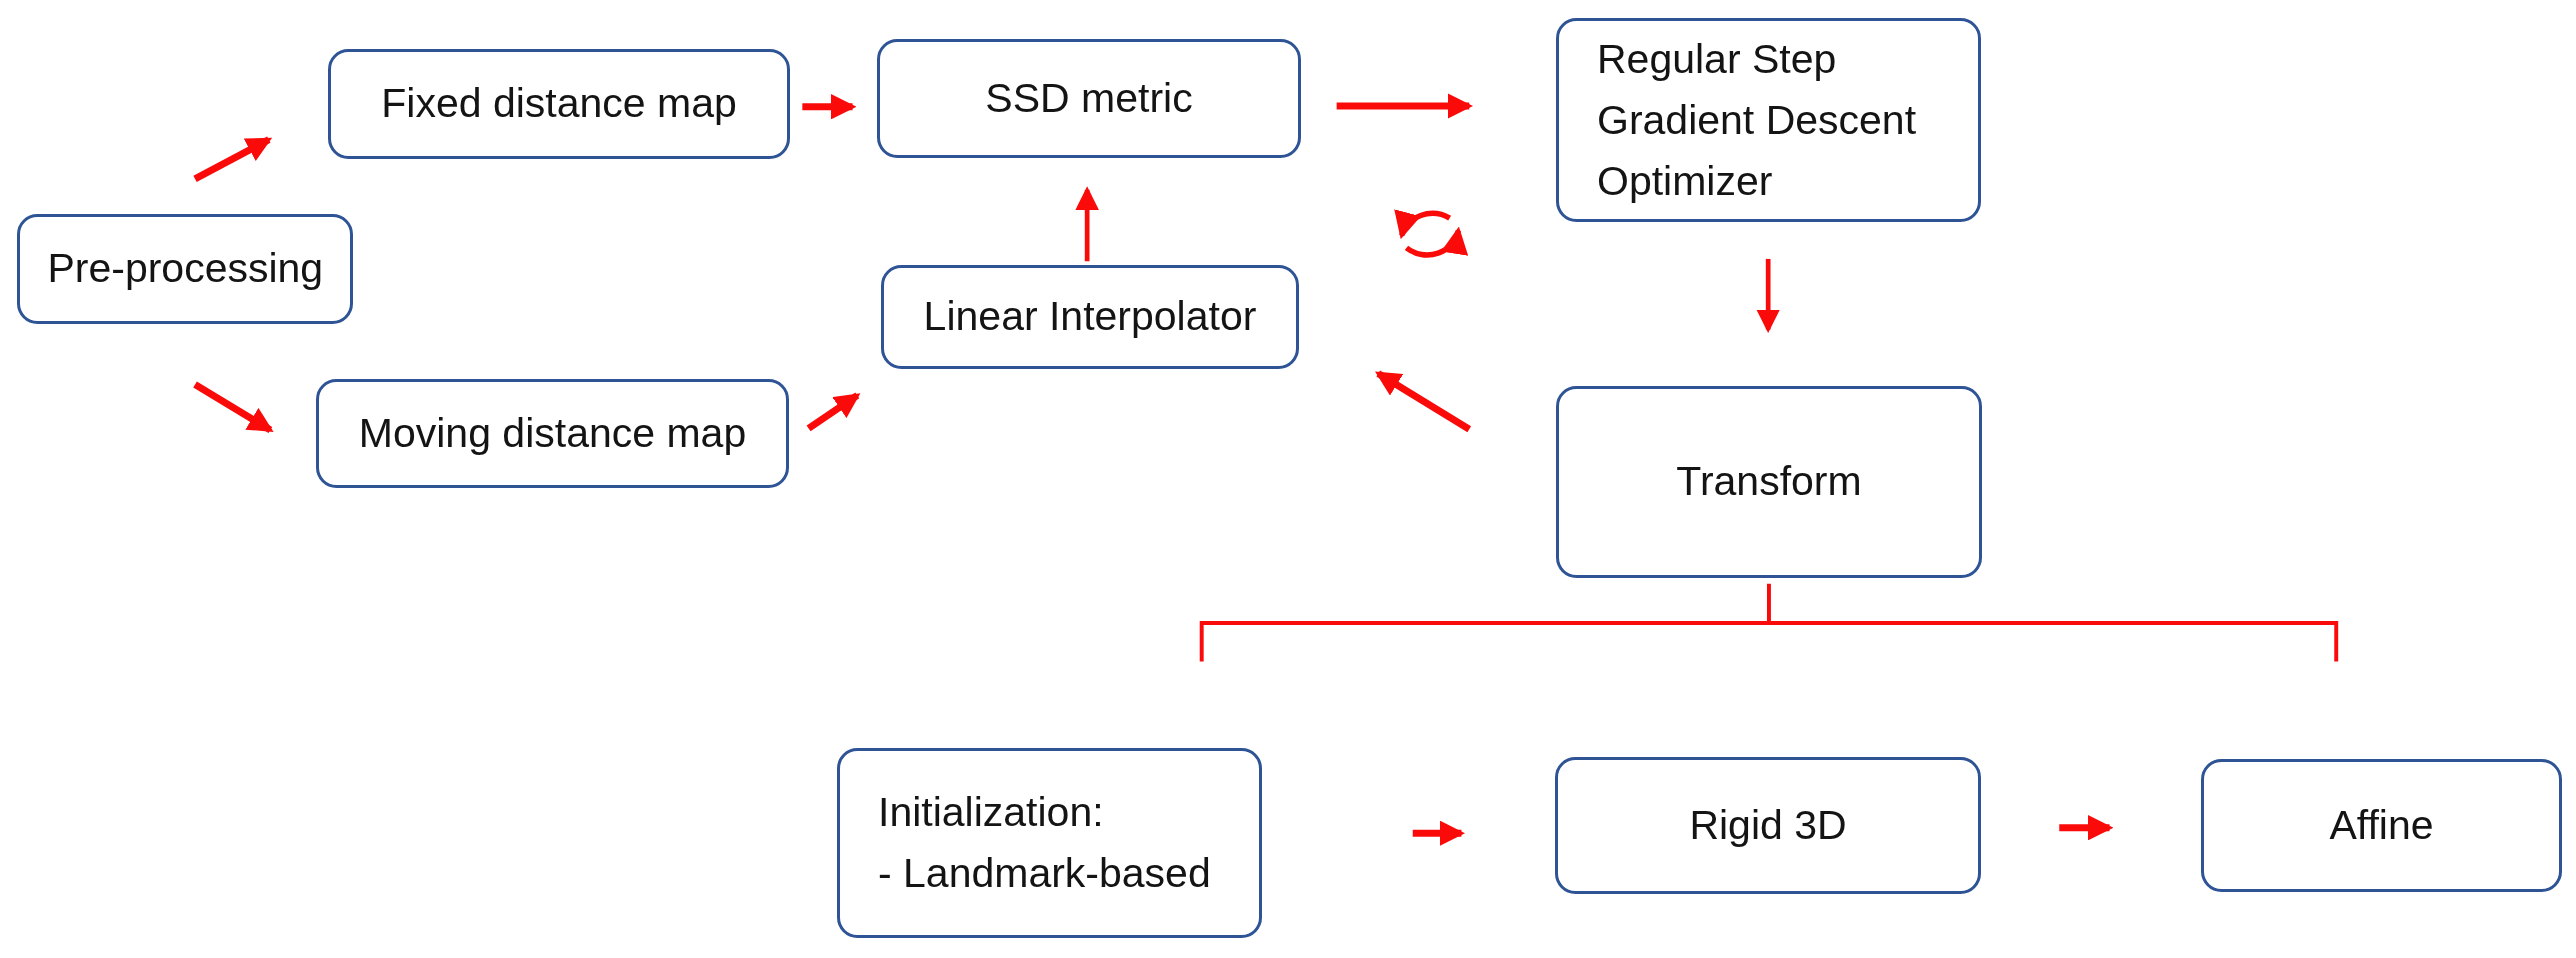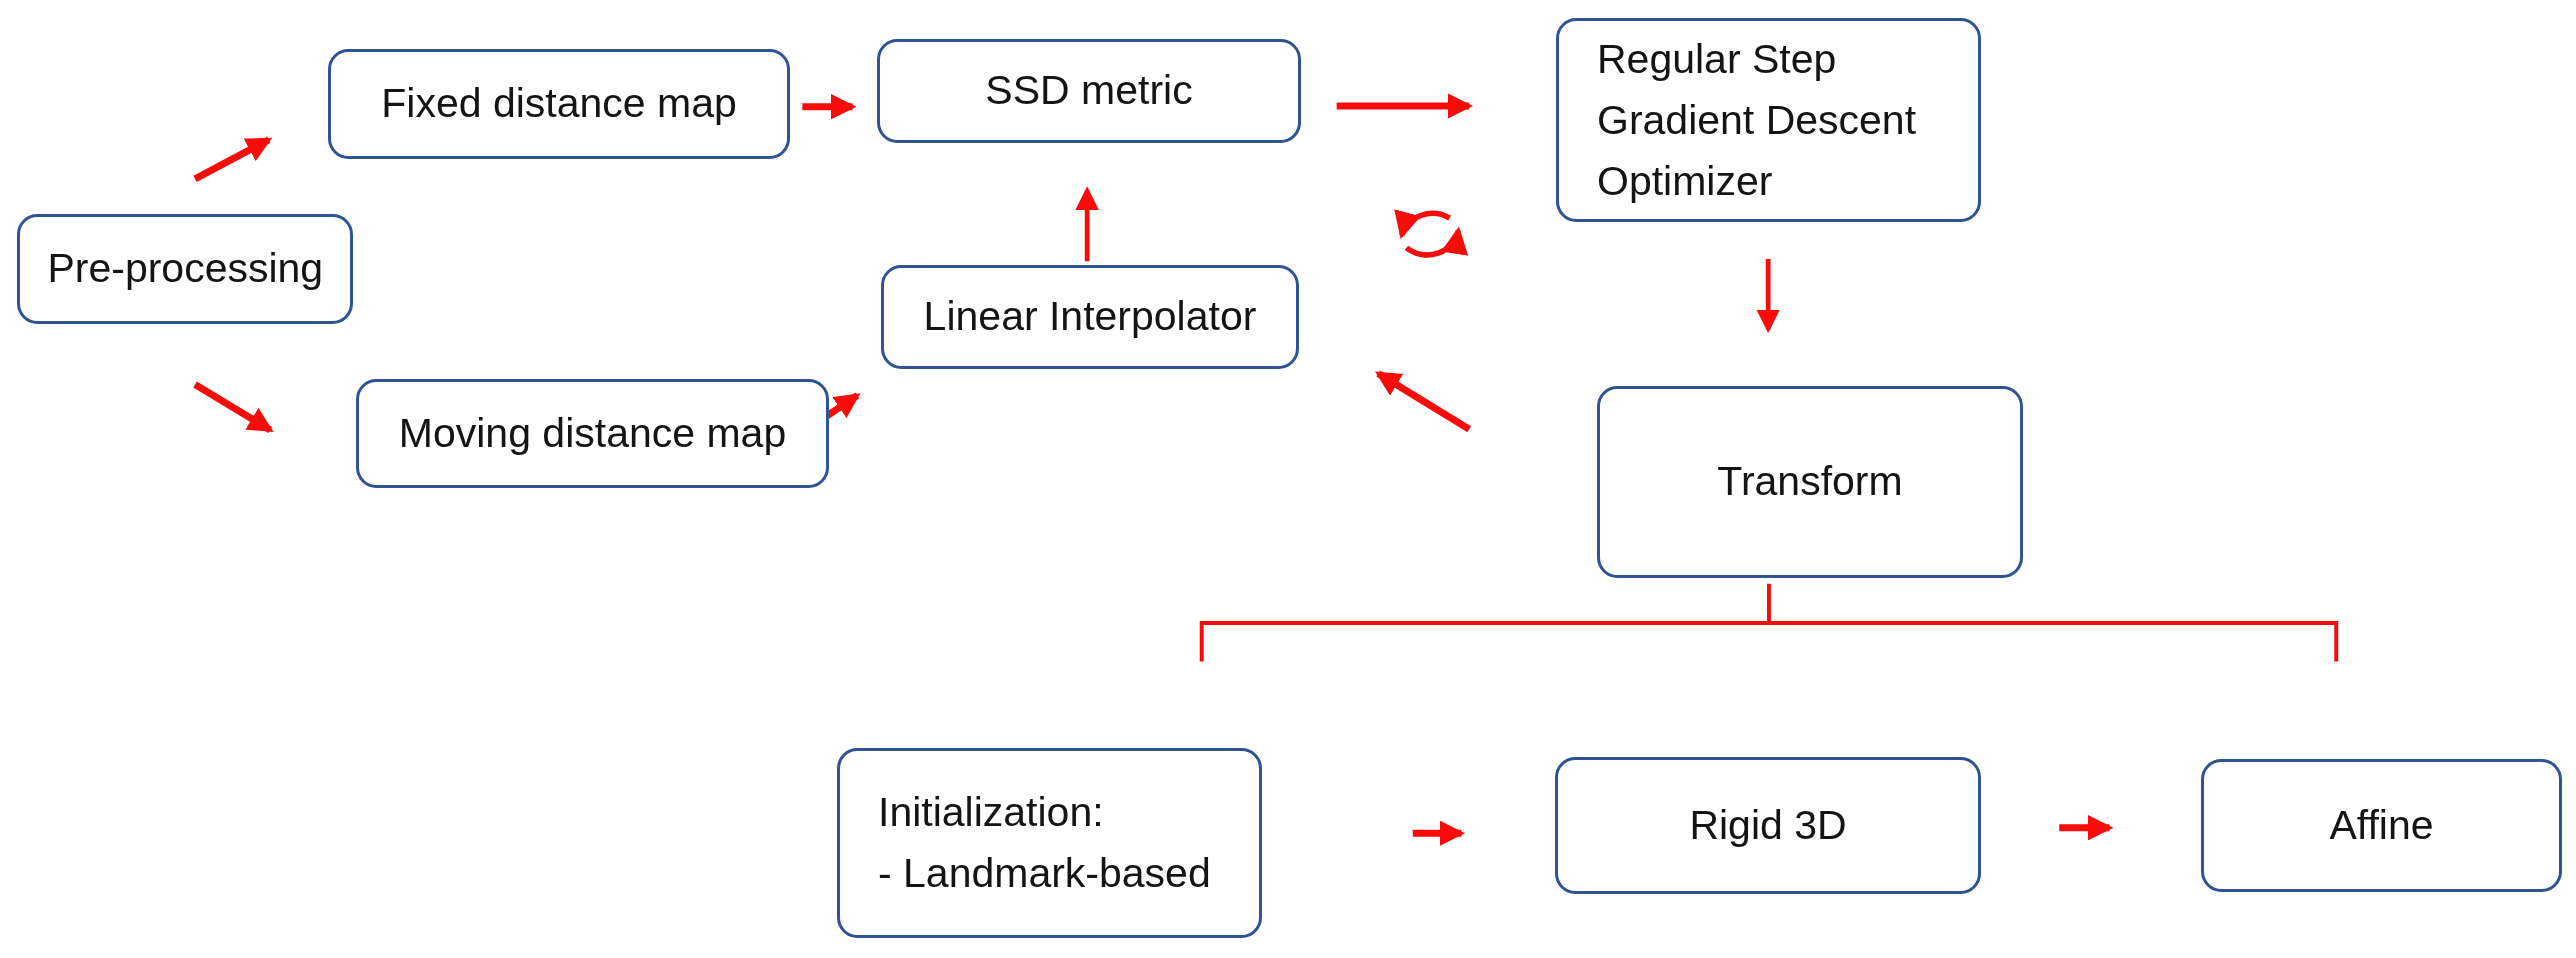--- a/index.html
+++ b/index.html
@@ -36,41 +36,41 @@
 <div class="canvas">
 
   <div class="node" style="left:17.3px;top:214px;width:336px;height:110px;">
     <span>Pre-processing</span>
   </div>
 
   <div class="node" style="left:328px;top:49px;width:462px;height:110px;">
     <span>Fixed distance map</span>
   </div>
 
-  <div class="node" style="left:316px;top:379px;width:473px;height:109px;margin-left:40px;">
+  <div class="node" style="left:316px;top:379px;width:473px;height:109px;">
     <span>Moving distance map</span>
   </div>
 
-  <div class="node" style="left:877px;top:39px;width:424px;height:104px;">
+  <div class="node" style="left:877px;top:39px;width:424px;height:119px;">
     <span>SSD metric</span>
   </div>
 
   <div class="node" style="left:881px;top:265px;width:418px;height:104px;">
     <span>Linear Interpolator</span>
   </div>
 
   <div class="node left" style="left:1556px;top:18px;width:425px;height:204px;">
     <div class="lines">
       <div>Regular Step</div>
       <div>Gradient Descent</div>
       <div>Optimizer</div>
     </div>
   </div>
 
-  <div class="node" style="left:1556px;top:386px;width:426px;height:192px;margin-left:41px;">
+  <div class="node" style="left:1556px;top:386px;width:426px;height:192px;">
     <span>Transform</span>
   </div>
 
   <div class="node left" style="left:837px;top:748px;width:425px;height:190px;">
     <div class="lines">
       <div>Initialization:</div>
       <div>- Landmark-based</div>
     </div>
   </div>
 

